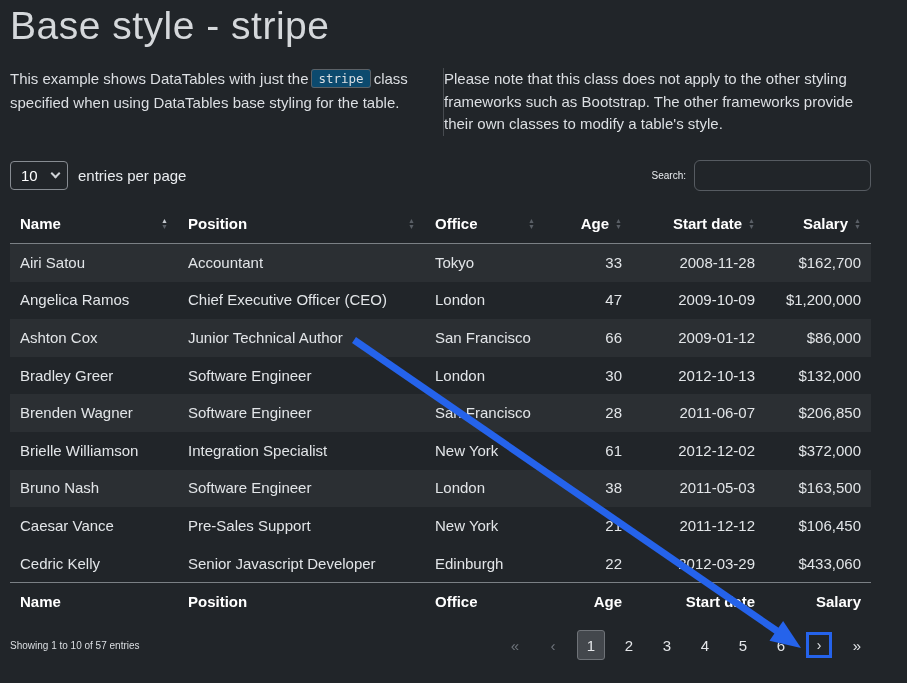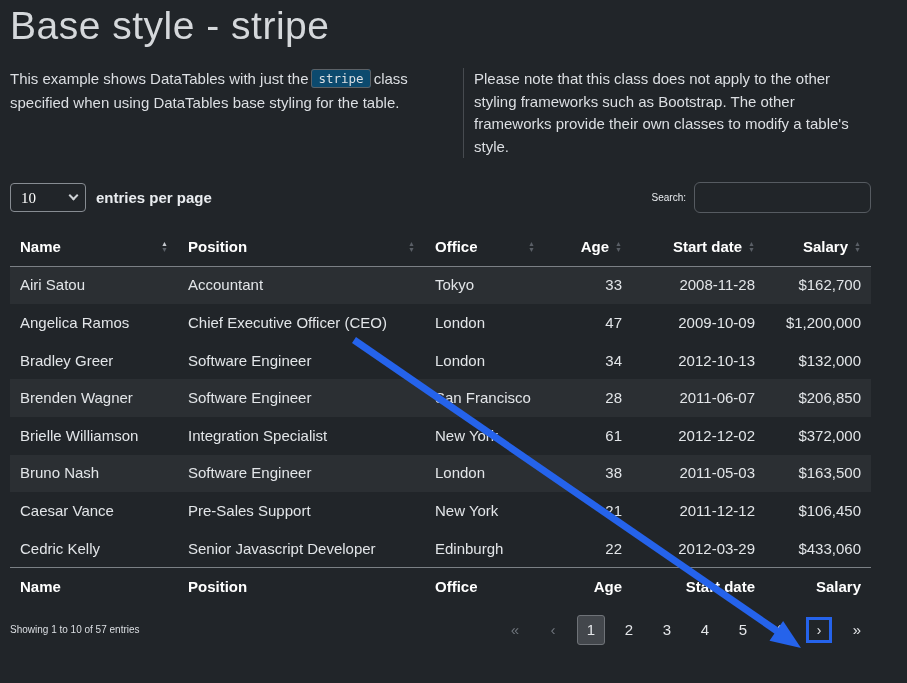--- a/index.html
+++ b/index.html
@@ -13,34 +13,34 @@
   html,body{margin:0;padding:0;background:var(--bg);}
   body{font-family:"Liberation Sans", sans-serif;}
   .page{position:relative;width:907px;height:683px;background:var(--bg);overflow:hidden;
         padding:0 36px 0 10px;color:var(--text);}
   
   .title{margin:4px 0 20px;font-size:39px;line-height:44px;font-weight:300;color:#d5d8db;letter-spacing:.5px;}
   
   .intro{display:flex;align-items:stretch;}
   .intro p{margin:0;font-size:15px;line-height:22.5px;color:#dcdfe3;}
   .intro-left{width:433px;padding-right:16px;}
-  .intro-right{flex:1;border-left:1px solid #474b50;padding-left:10px;margin-left:20px;}
+  .intro-right{flex:1;border-left:1px solid #474b50;}
   .code-chip{font-family:"DejaVu Sans Mono", monospace;font-size:12.5px;color:#dcdfe3;
              background:#0c4a6e;border:1px solid #5c6166;border-radius:3px;padding:1px 6px;margin:0 3px;
              position:relative;top:-1px;}
   
   .controls{margin-top:24px;display:flex;align-items:center;justify-content:space-between;height:31px;}
   .length-wrap{display:flex;align-items:center;}
   .select-wrap{position:relative;display:inline-block;}
-  select.page-len{appearance:none;-webkit-appearance:none;width:76px;height:29px;background:var(--bg);
+  select.page-len{appearance:none;-webkit-appearance:none;width:58px;height:29px;background:var(--bg);
     border:1px solid #878c92;border-radius:4px;color:#fff;font-size:15px;padding:0 6px 0 10px;
-    font-family:Liberation Serif, serif;}
+    font-family:Liberation Sans, sans-serif;}
   .chev{position:absolute;right:9px;top:9px;width:7px;height:7px;border-left:2px solid #cfd3d7;
         border-bottom:2px solid #cfd3d7;transform:rotate(-45deg);pointer-events:none;}
-  .len-label{margin-left:10px;font-size:15px;color:#e9ecef;font-weight:bold;}
+  .len-label{margin-left:10px;font-size:15px;color:#e9ecef;}
   .search-wrap{display:flex;align-items:center;}
   .search-label{font-size:10px;color:#e9ecef;}
   input.search{width:177px;height:31px;margin-left:8px;background:transparent;border:1px solid #565b61;
     border-radius:6px;color:#fff;padding:0 10px;font-size:15px;font-family:"Liberation Sans", sans-serif;}
   
   table.dt{width:100%;margin-top:15px;border-collapse:collapse;table-layout:fixed;}
   table.dt th,table.dt td{padding:9.8px 10px;font-size:15px;line-height:18px;overflow:hidden;white-space:nowrap;}
   thead th{border-bottom:1px solid var(--line);color:#fff;font-weight:bold;cursor:pointer;}
   tfoot th{border-top:1px solid var(--line);color:#fff;font-weight:bold;}
   tbody td{color:var(--text);}
@@ -176,25 +176,33 @@
           <td class="right">$162,700</td>
         </tr>
         <tr class="even">
           <td class="left">Angelica Ramos</td>
           <td class="left">Chief Executive Officer (CEO)</td>
           <td class="left">London</td>
           <td class="right">47</td>
           <td class="right">2009-10-09</td>
           <td class="right">$1,200,000</td>
         </tr>
+        <tr class="odd">
+          <td class="left">Ashton Cox</td>
+          <td class="left">Junior Technical Author</td>
+          <td class="left">San Francisco</td>
+          <td class="right">66</td>
+          <td class="right">2009-01-12</td>
+          <td class="right">$86,000</td>
+        </tr>
         <tr class="even">
           <td class="left">Bradley Greer</td>
           <td class="left">Software Engineer</td>
           <td class="left">London</td>
-          <td class="right">34</td>
+          <td class="right">30</td>
           <td class="right">2012-10-13</td>
           <td class="right">$132,000</td>
         </tr>
         <tr class="odd">
           <td class="left">Brenden Wagner</td>
           <td class="left">Software Engineer</td>
           <td class="left">San Francisco</td>
           <td class="right">28</td>
           <td class="right">2011-06-07</td>
           <td class="right">$206,850</td>

